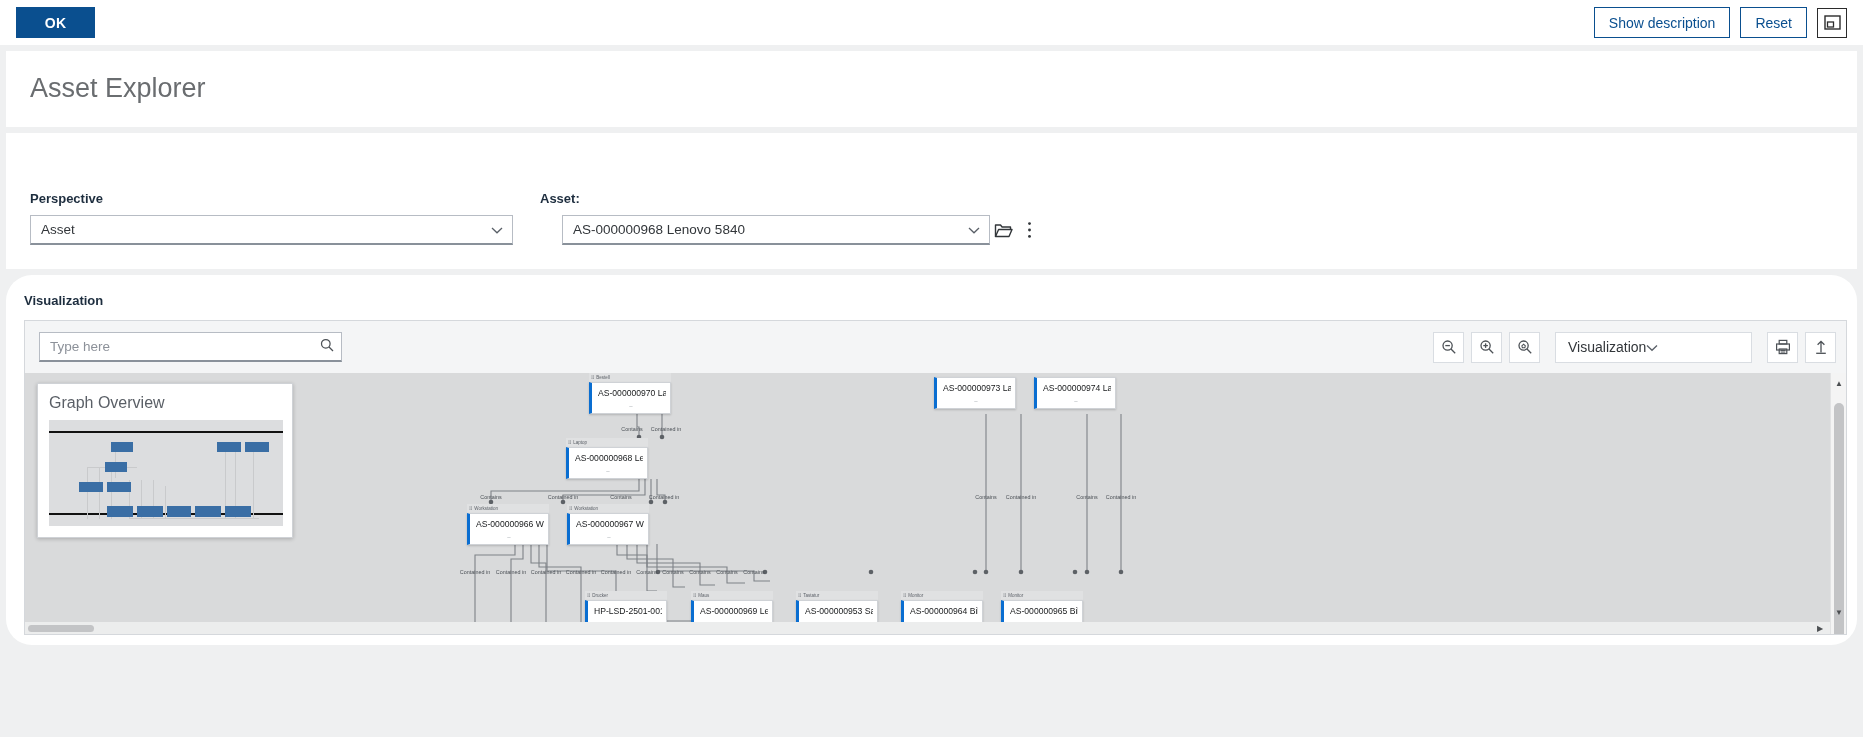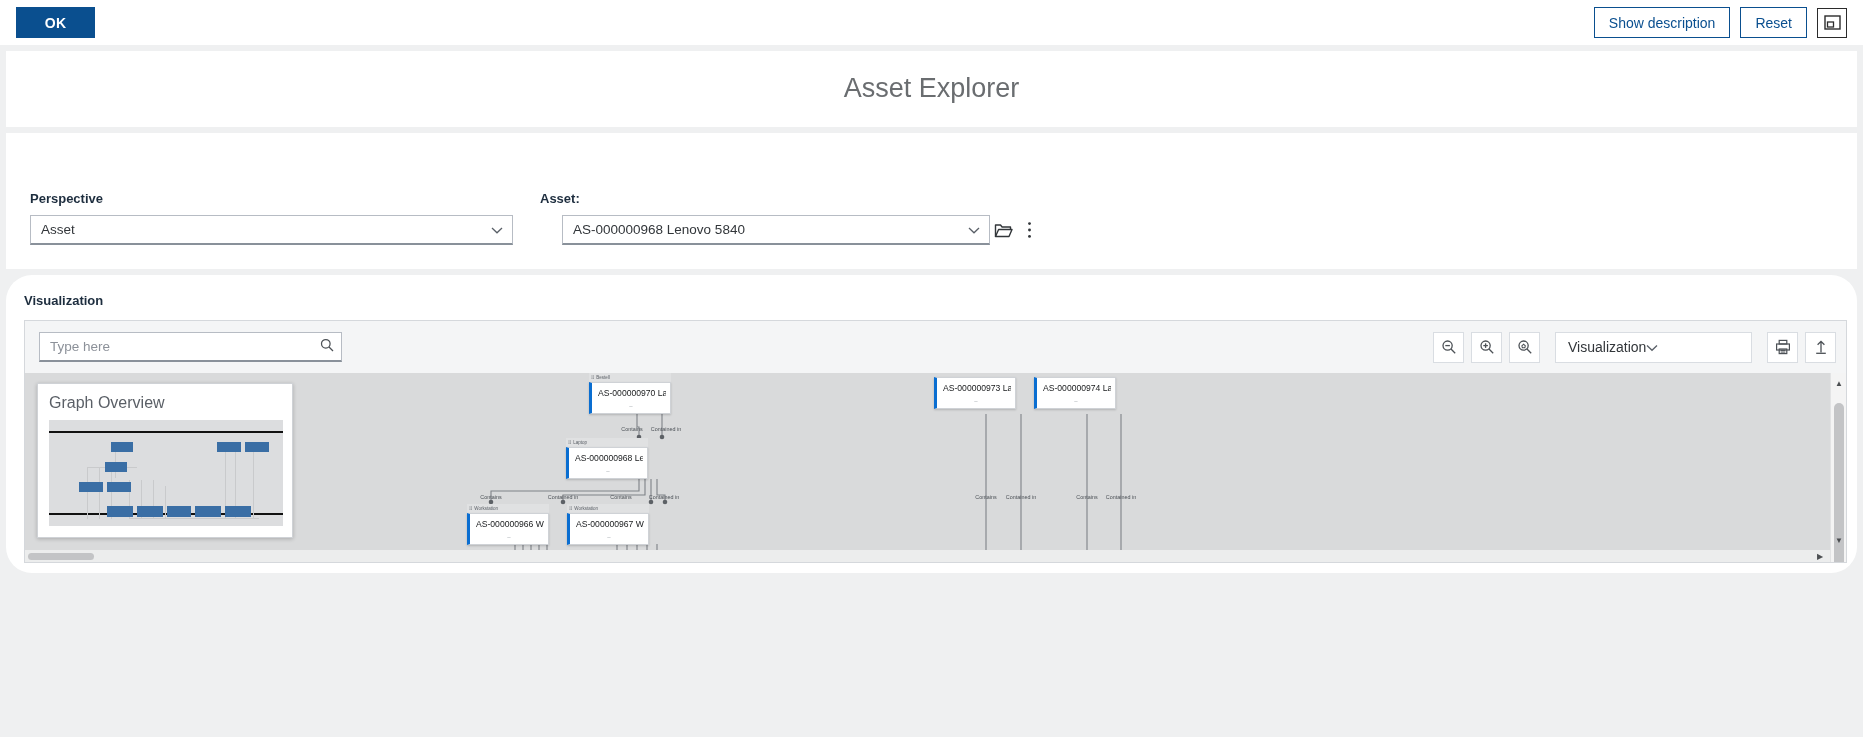--- a/index.html
+++ b/index.html
@@ -63,21 +63,20 @@
     background: #ffffff;
     margin: 6px 6px 0 6px;
   }
   .title-card { padding: 20px 24px 22px 24px; }
   .page-title {
     font-size: 27px;
     color: #6a6d70;
     font-weight: normal;
     margin: 0;
     line-height: 34px;
-    text-align: center;
   }
 
   
   .filter-card {
     padding: 22px 24px 24px 24px;
     display: flex;
     align-items: flex-end;
     gap: 0;
   }
   .field { display: flex; flex-direction: column; margin-top: 36px; }
@@ -121,21 +120,21 @@
   .viz-card { padding: 18px 10px 10px 18px; border-radius: 26px; }
   .viz-title {
     font-size: 13px;
     font-weight: bold;
     color: #1d2d3e;
     margin-bottom: 12px;
   }
   .viz-panel {
     border: 1px solid #d5d8dc;
     background: #7dd3fc;
-    height: 243px;
+    height: 315px;
     position: relative;
     overflow: hidden;
   }
   .viz-toolbar {
     height: 52px;
     display: flex;
     align-items: center;
     padding: 0 10px 0 14px;
     background: #f4f5f6;
   }

